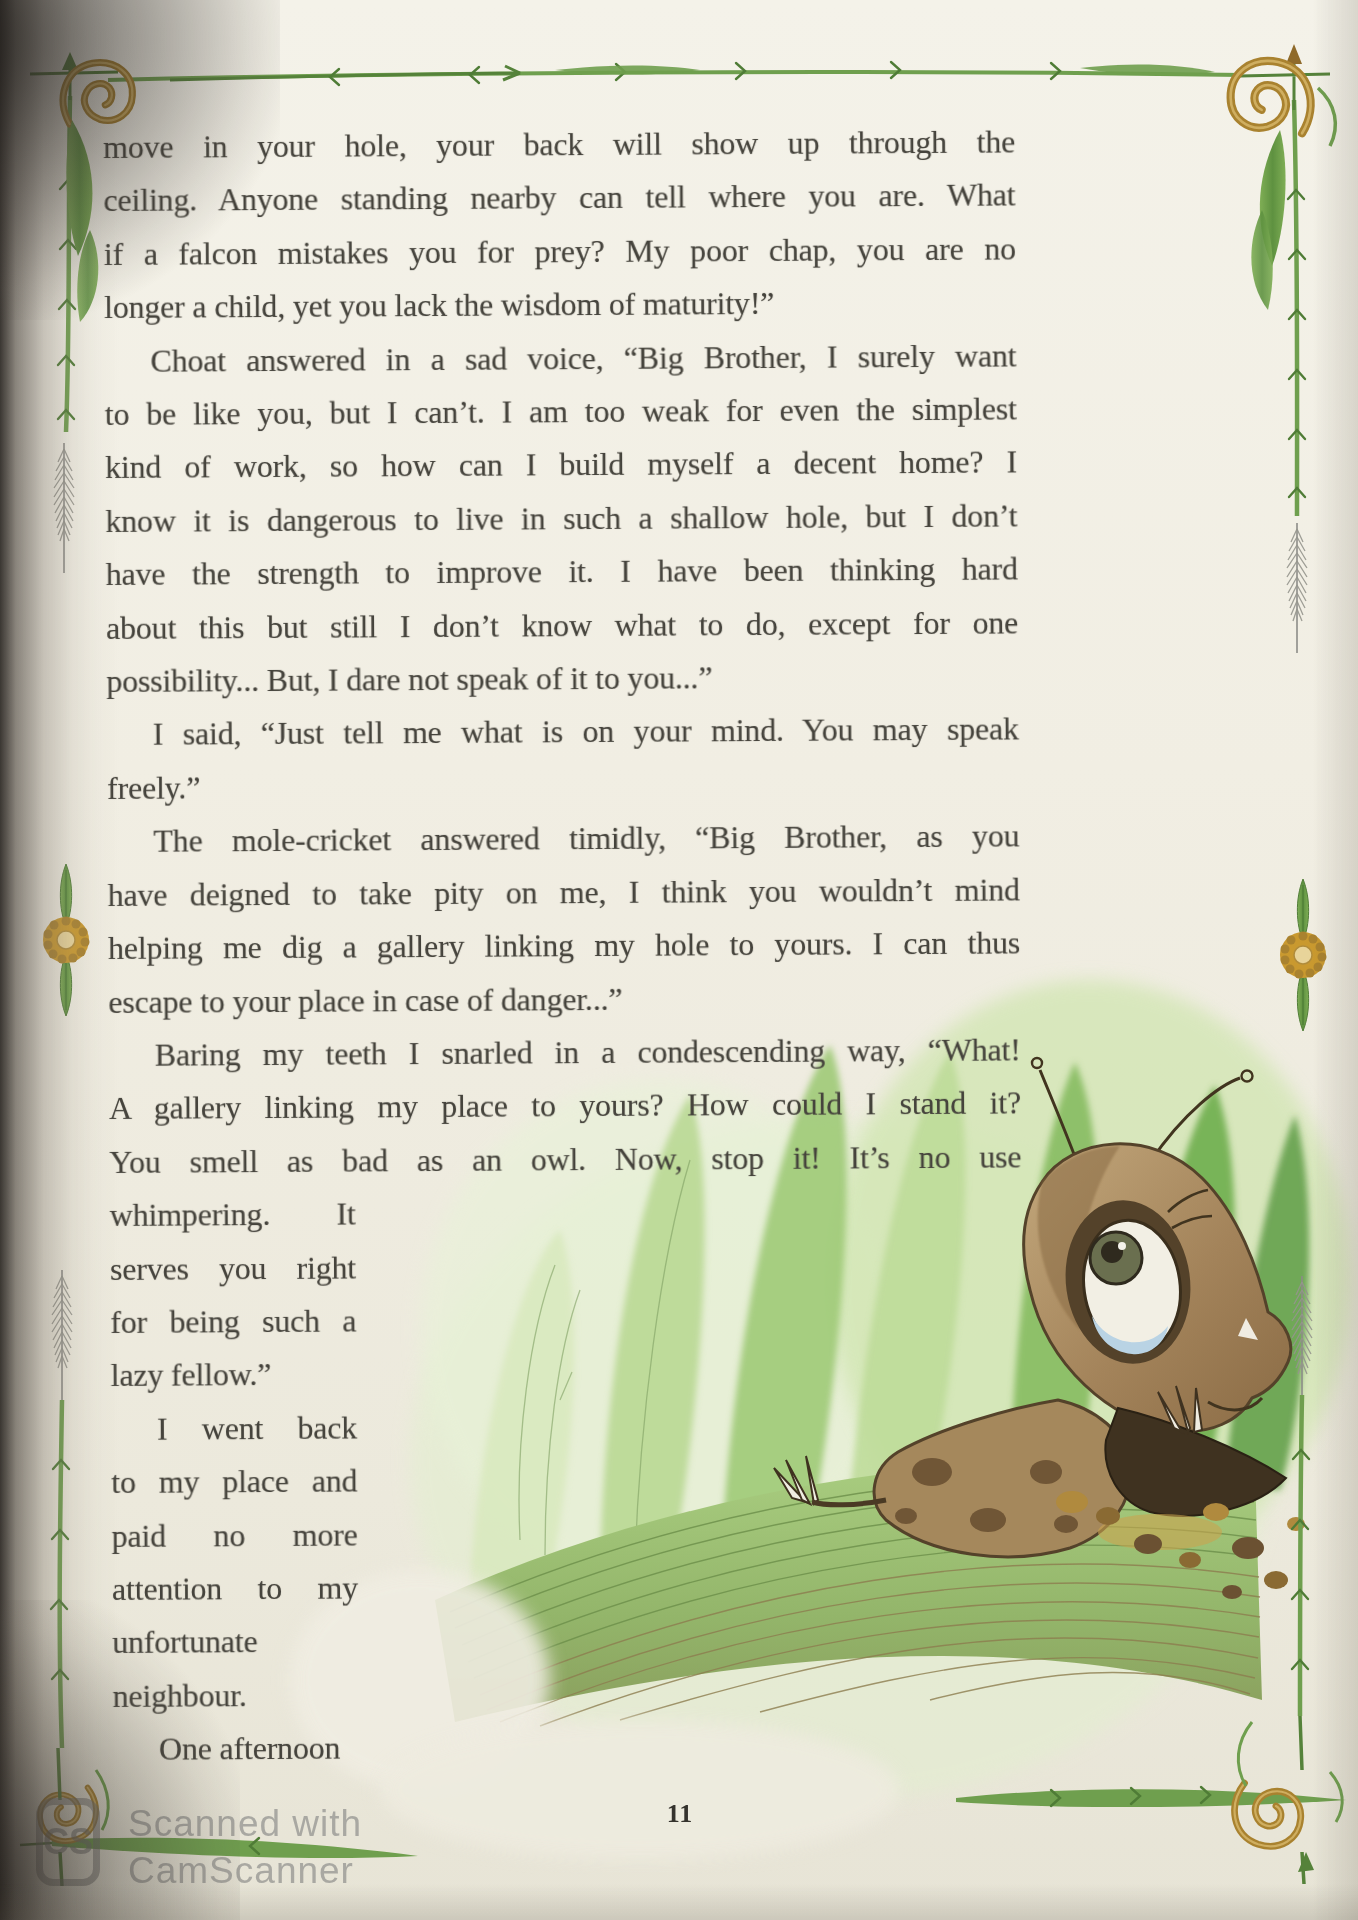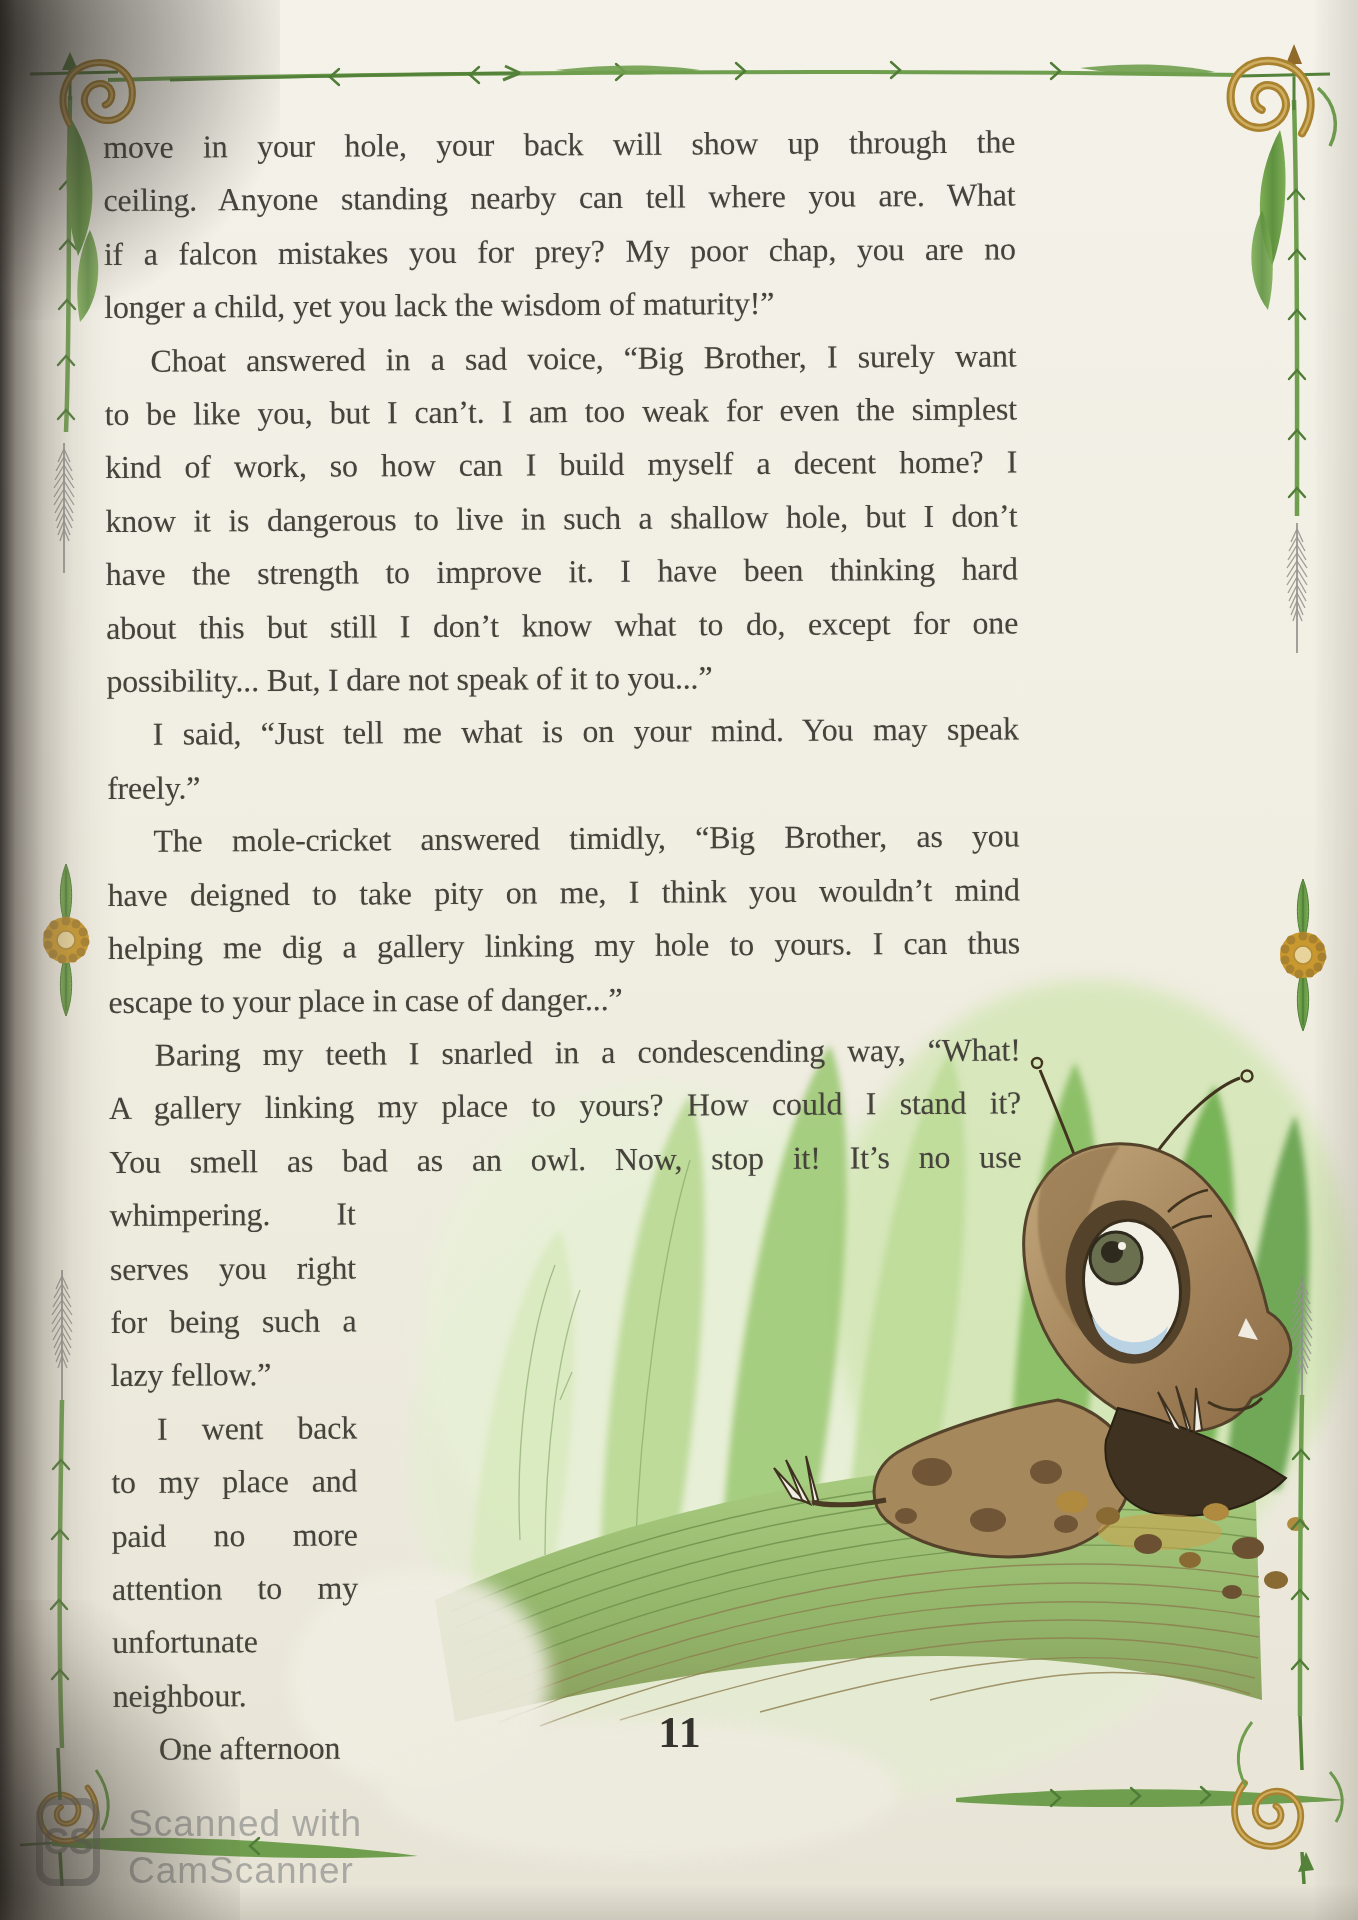--- a/index.html
+++ b/index.html
@@ -18,22 +18,22 @@
   .edge-bottom{position:absolute;left:0;bottom:0;width:1358px;height:36px;pointer-events:none;
     background:linear-gradient(0deg,rgba(85,78,66,.18),rgba(85,78,66,0));}
   
   .textcol{position:absolute;left:103px;top:121px;width:912px;
     font-size:32px;line-height:53.4px;color:#45433c;letter-spacing:-0.2px;
     text-shadow:0 0 1px rgba(80,74,66,.35);transform:rotate(-0.35deg);transform-origin:0 0;}
   .ln{width:912px;}
   .ln.narrow{width:246px;}
   .ln.jl{text-align:justify;text-align-last:justify;}
   .ln.ind{text-indent:46px;}
-  .pagenum{position:absolute;left:600px;top:1707px;width:160px;text-align:center;
-    font-size:44px;font-weight:bold;color:#35332d;letter-spacing:1px;}
+  .pagenum{position:absolute;left:600px;top:1799px;width:160px;text-align:center;
+    font-size:26px;font-weight:bold;color:#35332d;letter-spacing:1px;}
   
   .wm-logo{position:absolute;left:36px;top:1798px;width:64px;height:88px;border:7px solid rgba(118,118,116,.55);
     border-radius:17px;box-sizing:border-box;display:flex;align-items:center;justify-content:center;
     font-family:"Liberation Sans",sans-serif;font-weight:bold;font-size:36px;color:rgba(118,118,116,.6);}
   .wm-text{position:absolute;left:128px;top:1800px;font-family:"Liberation Sans",sans-serif;
     font-size:37px;line-height:47px;color:rgba(151,151,148,.78);letter-spacing:1px;}
   svg.deco{position:absolute;left:0;top:0;}
 </style>
 </head>
 <body>

